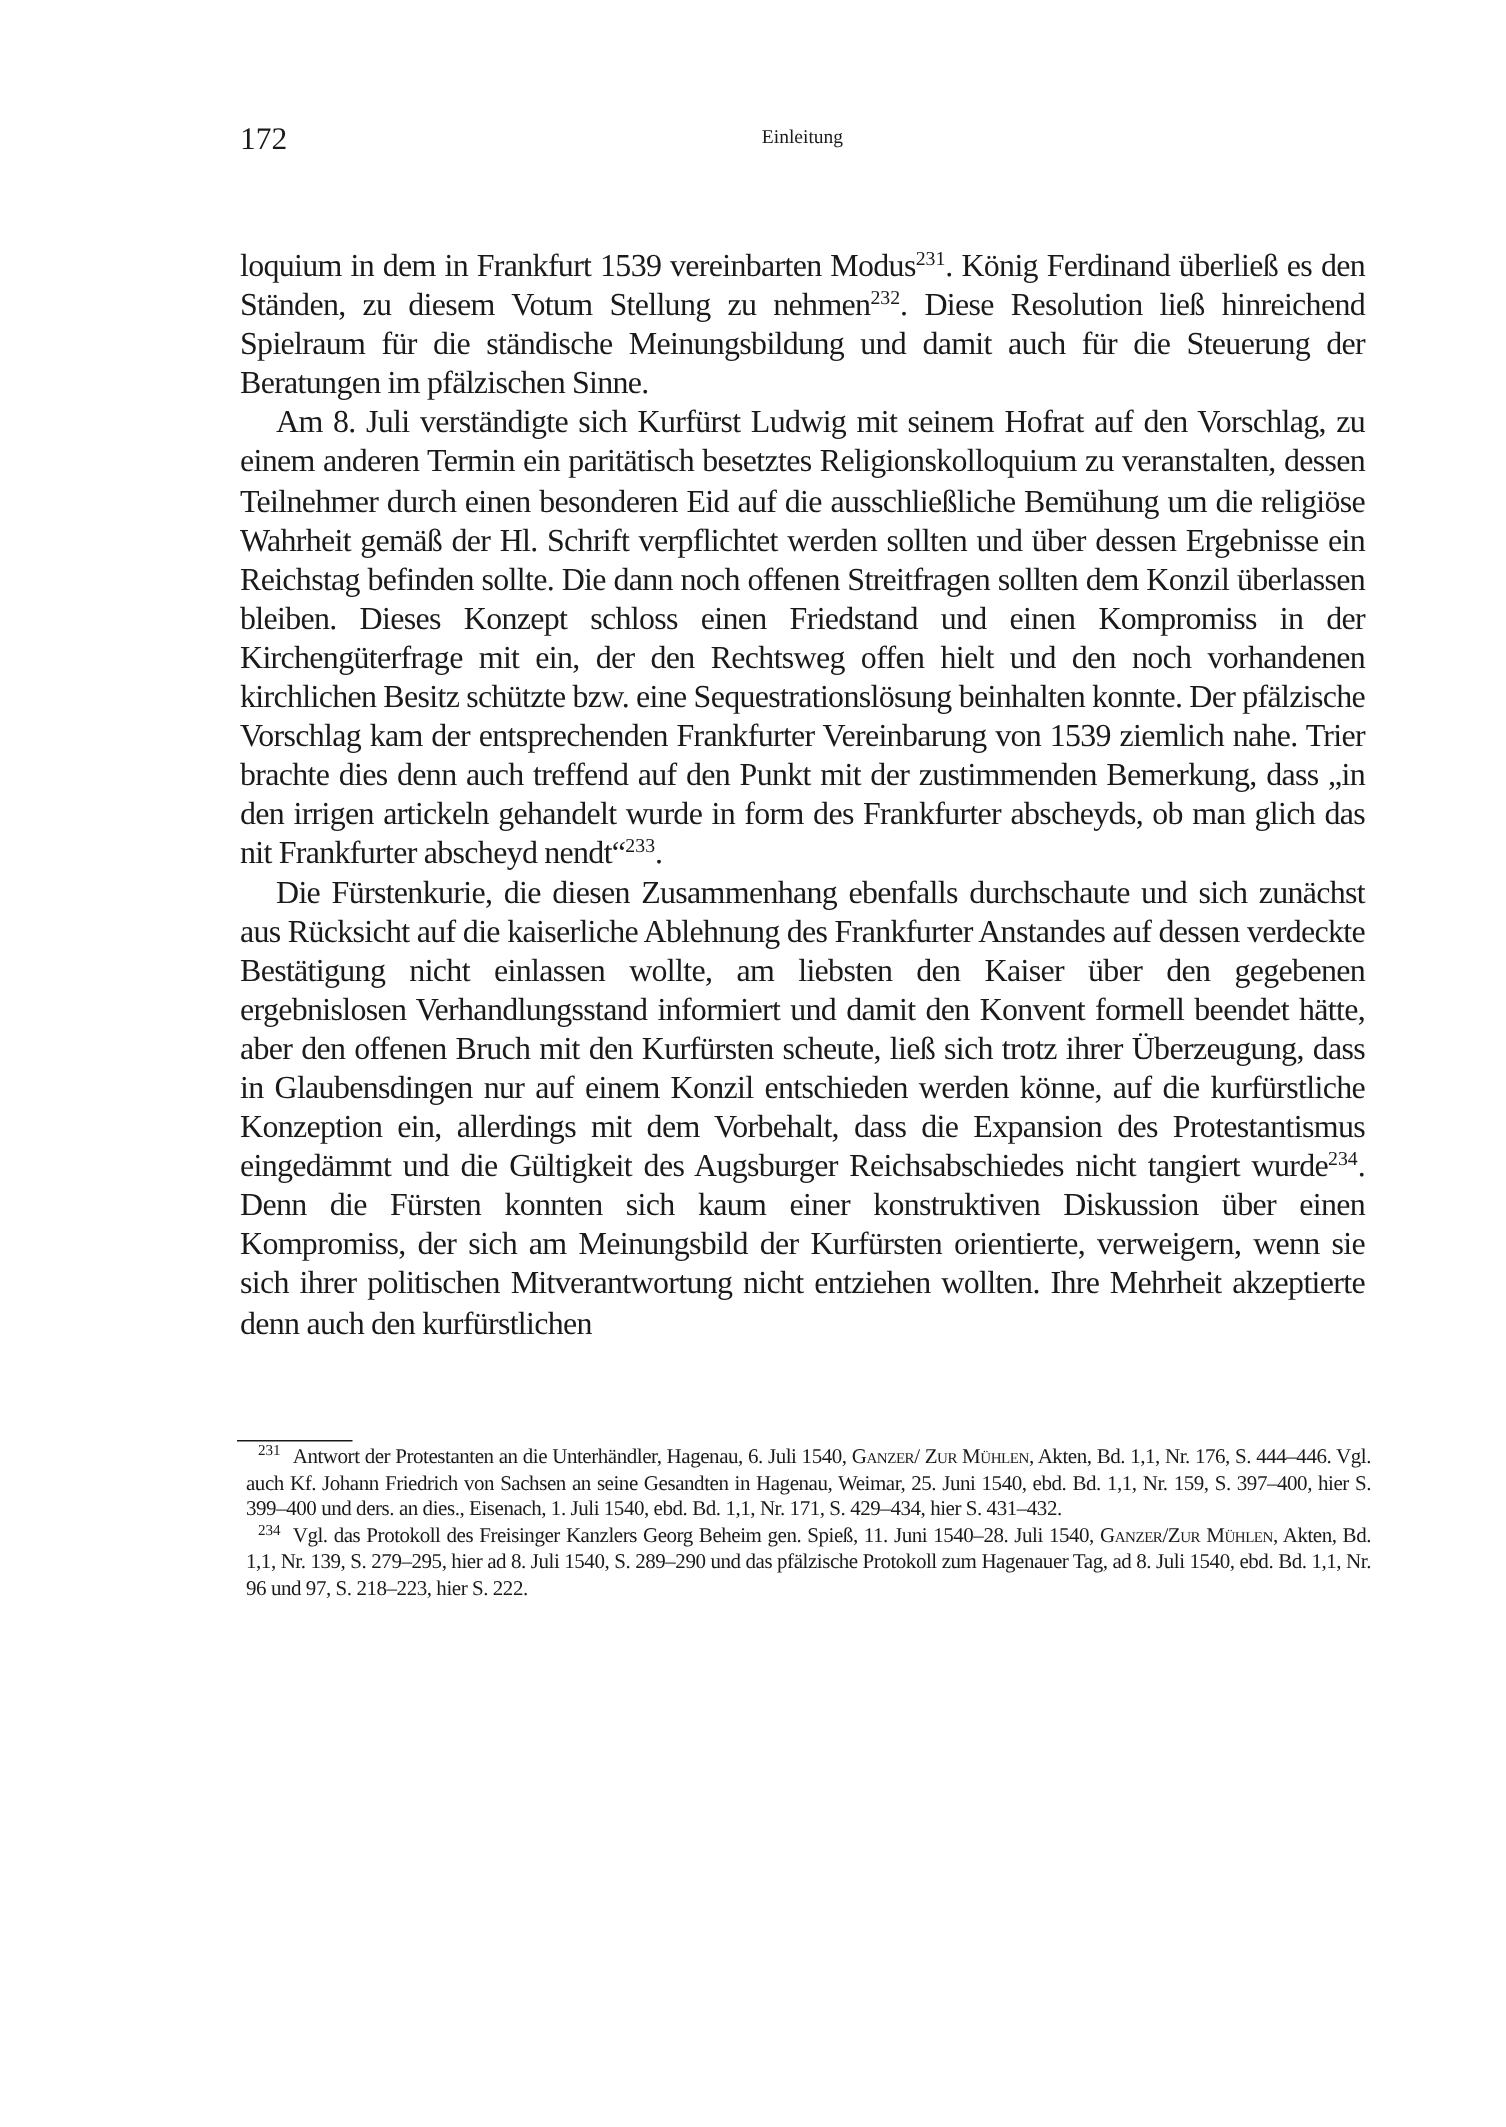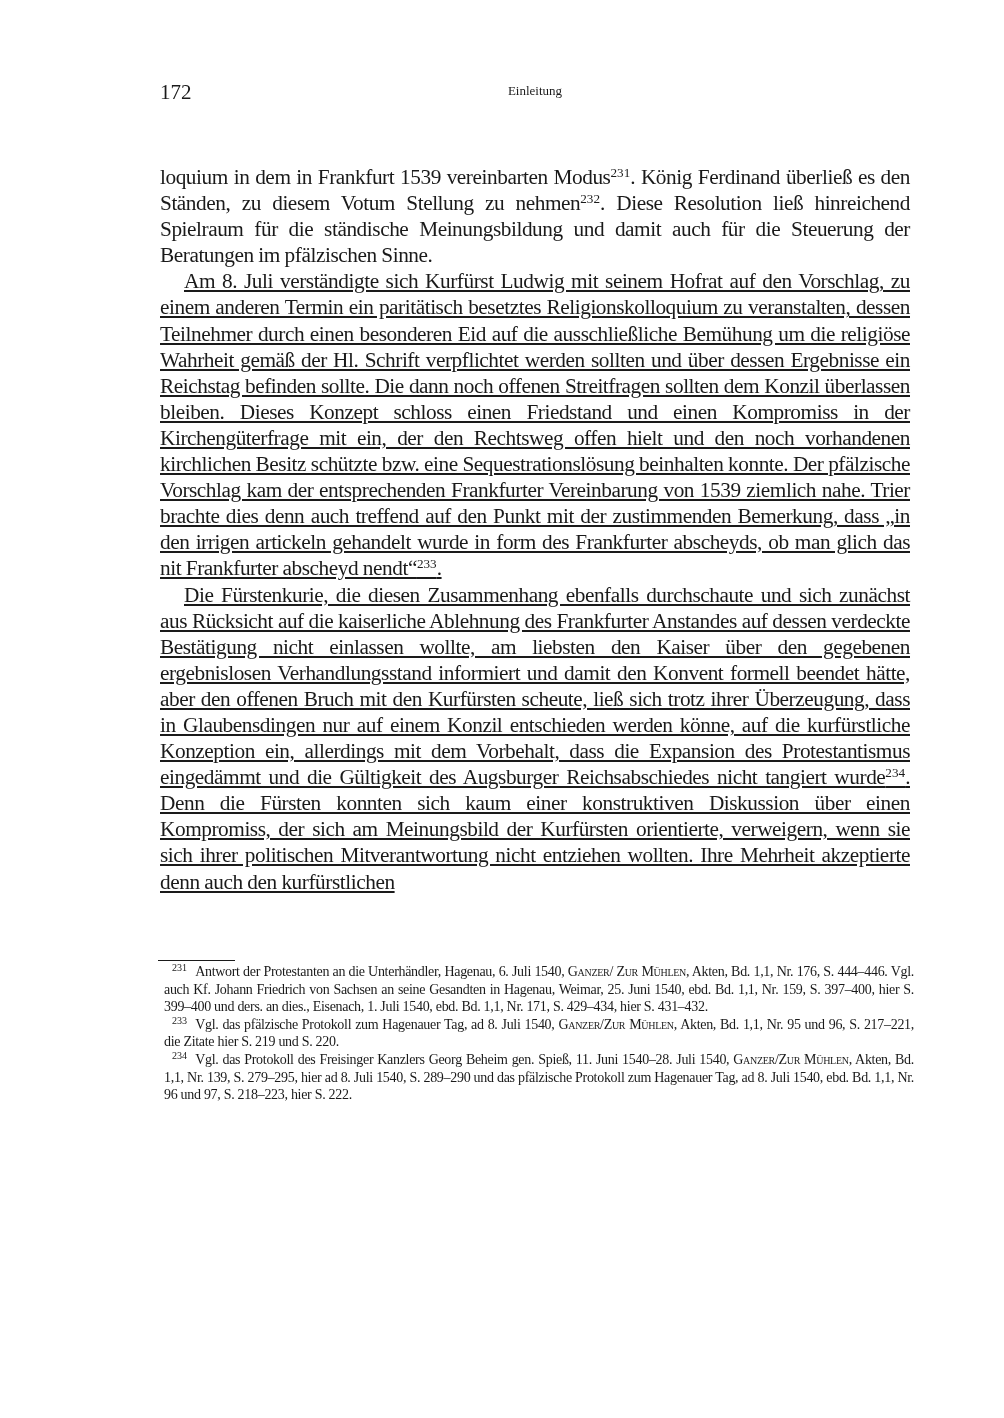--- a/index.html
+++ b/index.html
@@ -3,21 +3,21 @@
   <meta charset="utf-8">
   <style>
     html, body { margin: 0; padding: 0; background: #ffffff; }
     body { width: 1004px; height: 1418px; position: relative; overflow: hidden; color: #1a1a1a; }
     .page { position: absolute; left: 160px; top: 0; width: 750px; font-family: "Liberation Serif", "DejaVu Serif", serif; }
     .running-head { position: absolute; top: 80px; left: 0; width: 750px; height: 26px; }
     .page-number { position: absolute; left: 0; top: 0; font-size: 21px; }
     .running-title { position: absolute; left: 0; width: 750px; top: 3px; text-align: center; font-size: 13px; }
     .body-text { position: absolute; top: 120px; left: 0; width: 750px; font-size: 21.3px; line-height: 26.1px; text-align: justify; hyphens: manual; letter-spacing: -0.45px; word-spacing: -0.2px; margin-top: 44px; }
     .body-text p { margin: 0; }
-    .body-text p.indent { text-indent: 24px; text-decoration: underline; }
+    .body-text p.indent { text-indent: 24px; }
     sup.fnref { font-size: 0.62em; vertical-align: 0.55em; line-height: 0; letter-spacing: 0; }
     .footnote-rule { position: absolute; left: -2px; top: 960px; width: 77px; height: 0; border-top: 1px solid #1a1a1a; }
     .footnotes { position: absolute; top: 963px; left: 4px; width: 750px; font-size: 14px; line-height: 17.6px; text-align: justify; letter-spacing: -0.3px; }
     .footnote { margin: 0 0 0 0; text-indent: 8px; }
     .footnote .fnnum { font-size: 0.72em; vertical-align: 0.5em; line-height: 0; margin-right: 8px; letter-spacing: 0; }
     .sc { font-variant: small-caps; }
     .fn-232 { margin-top: 0; }
   </style>
 </head>
 <body>
@@ -41,20 +41,17 @@
     </p>
   </div>
 
   <div class="footnote-rule"></div>
 
   <div class="footnotes">
     <p class="footnote">
       <span class="fnnum">231</span><span>Antwort der Protestanten an die Unterhändler, Hagenau, 6. Juli 1540, </span><span class="sc">Ganzer/ Zur Mühlen</span><span>, Akten, Bd. 1,1, Nr. 176, S. 444–446. Vgl. auch Kf. Johann Friedrich von Sachsen an seine Gesandten in Hagenau, Weimar, 25. Juni 1540, ebd. Bd. 1,1, Nr. 159, S. 397–400, hier S. 399–400 und ders. an dies., Eisenach, 1. Juli 1540, ebd. Bd. 1,1, Nr. 171, S. 429–434, hier S. 431–432.</span>
     </p>
     <p class="footnote">
-      <span class="fnnum">233</span><span>Vgl. das pfälzische Protokoll zum Hagenauer Tag, ad 8. Juli 1540, </span><span class="sc">Ganzer/Zur Mühlen</span><span>, Akten, Bd. 1,1, Nr. 95 und 96, S. 217–221, die Zitate hier S. 219 und S. 220.</span>
-    </p>
-    <p class="footnote">
       <span class="fnnum">234</span><span>Vgl. das Protokoll des Freisinger Kanzlers Georg Beheim gen. Spieß, 11. Juni 1540–28. Juli 1540, </span><span class="sc">Ganzer/Zur Mühlen</span><span>, Akten, Bd. 1,1, Nr. 139, S. 279–295, hier ad 8. Juli 1540, S. 289–290 und das pfälzische Protokoll zum Hagenauer Tag, ad 8. Juli 1540, ebd. Bd. 1,1, Nr. 96 und 97, S. 218–223, hier S. 222.</span>
     </p>
   </div>
 
 </div>
 
 </body></html>

